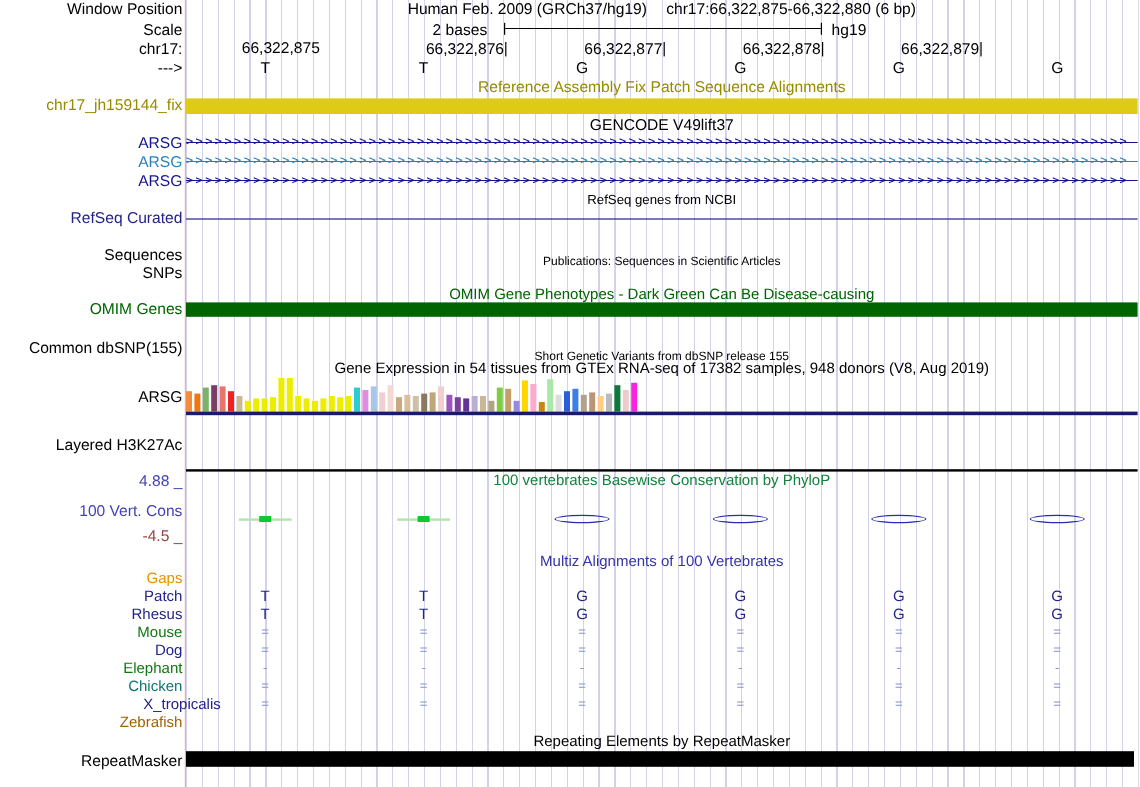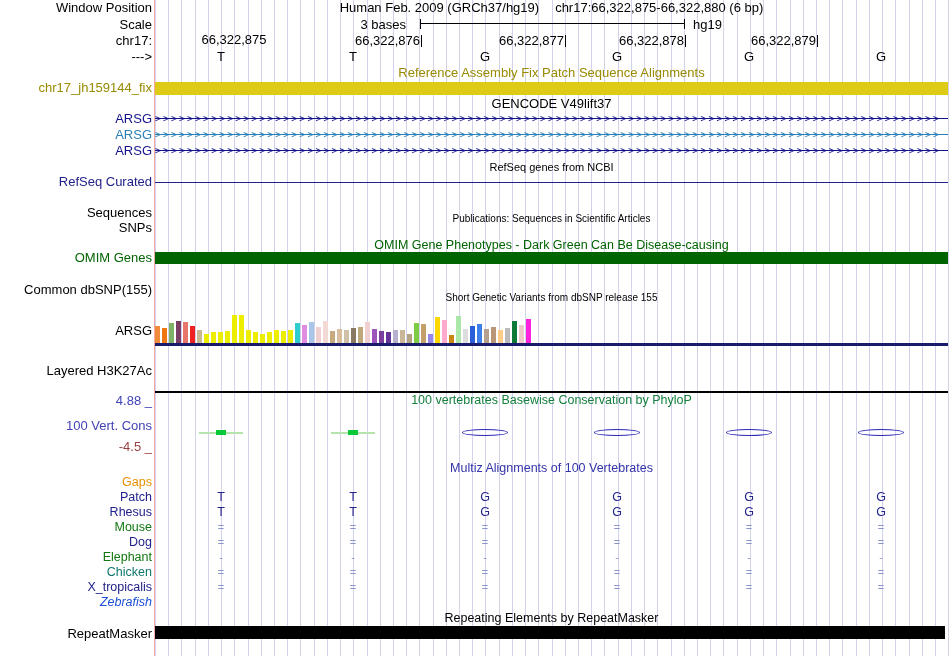--- a/index.html
+++ b/index.html
@@ -48,33 +48,33 @@
 
   <div class="lab" style="top:1px">Window Position</div>
   <div class="lab" style="top:18px">Scale</div>
   <div class="lab" style="top:34px">chr17:</div>
   <div class="lab" style="top:50px">---&gt;</div>
 
   <div class="hdr">
     <span>Human Feb. 2009 (GRCh37/hg19)</span>
     <span>chr17:66,322,875-66,322,880 (6 bp)</span>
   </div>
-  <div class="scale-text">3 bases</div>
+  <div class="scale-text">2 bases</div>
   <div class="scale-bar"></div>
   <div class="asm-text">hg19</div>
   <div>
       <div class="ruler-num" style="left: 178px; flex-direction: column;">
         <span>66,322,875</span>
         <i class="tick"></i>
       </div>
       <div class="ruler-num" style="left: 310px;">
         <span>66,322,876</span>
         <i class="tick"></i>
       </div>
-      <div class="ruler-num" style="left: 454px; text-align: right;">
+      <div class="ruler-num" style="left: 442px; text-align: right;">
         <span>66,322,877</span>
         <i class="tick"></i>
       </div>
       <div class="ruler-num" style="left: 574px;">
         <span>66,322,878</span>
         <i class="tick"></i>
       </div>
       <div class="ruler-num" style="left: 706px;">
         <span>66,322,879</span>
         <i class="tick"></i>
@@ -111,20 +111,21 @@
   <div class="lab" style="top:206px">Sequences</div>
   <div class="lab" style="top:221px">SNPs</div>
 
   <div class="title t12" style="top: 239px; color: rgb(0, 100, 0);">OMIM Gene Phenotypes - Dark Green Can Be Disease-causing</div>
   <div class="lab" style="top: 251px; color: rgb(0, 100, 0);">OMIM Genes</div>
   <div class="hbar" style="top: 252px; height: 12px; background: rgb(0, 100, 0);"></div>
 
   <div class="title t10" style="top:271px">Short Genetic Variants from dbSNP release 155</div>
   <div class="lab" style="top:283px">Common dbSNP(155)</div>
 
+  <div class="title t12" style="top:301px">Gene Expression in 54 tissues from GTEx RNA-seq of 17382 samples, 948 donors (V8, Aug 2019)</div>
   <div class="lab" style="top:324px">ARSG</div>
   <div class="gtex-bars">
       <div class="gtex-bar" style="height: 17px; background: rgb(240, 140, 60);"></div>
       <div class="gtex-bar" style="height: 15px; background: rgb(238, 119, 17);"></div>
       <div class="gtex-bar" style="height: 20px; background: rgb(126, 178, 102);"></div>
       <div class="gtex-bar" style="height: 22px; background: rgb(122, 61, 99);"></div>
       <div class="gtex-bar" style="height: 21px; background: rgb(232, 117, 106);"></div>
       <div class="gtex-bar" style="height: 17px; background: rgb(238, 34, 34);"></div>
       <div class="gtex-bar" style="height: 13px; background: rgb(201, 186, 147);"></div>
       <div class="gtex-bar" style="height: 9px; background: rgb(237, 237, 0);"></div>
@@ -233,26 +234,26 @@
       <div class="mz-cell mz-gap" style="left: 602px; top: 551px;">-</div>
       <div class="mz-cell mz-gap" style="left: 734px; top: 551px;">-</div>
       <div class="mz-cell mz-gap" style="left: 866px; top: 551px;">-</div>
       <div class="lab" style="top: 566px; color: #0f766e; font-size: 12.5px;">Chicken</div>
       <div class="mz-cell mz-gap" style="left: 206px; top: 566px;">=</div>
       <div class="mz-cell mz-gap" style="left: 338px; top: 566px;">=</div>
       <div class="mz-cell mz-gap" style="left: 470px; top: 566px;">=</div>
       <div class="mz-cell mz-gap" style="left: 602px; top: 566px;">=</div>
       <div class="mz-cell mz-gap" style="left: 734px; top: 566px;">=</div>
       <div class="mz-cell mz-gap" style="left: 866px; top: 566px;">=</div>
-      <div class="lab" style="top: 581px; color: rgb(34, 34, 139); font-size: 12.5px;">X_tropicalis</div>
+      <div class="lab" style="top: 581px; color: rgb(34, 34, 139); font-size: 12.5px; padding-left: 32px;">X_tropicalis</div>
       <div class="mz-cell mz-gap" style="left: 206px; top: 581px;">=</div>
       <div class="mz-cell mz-gap" style="left: 338px; top: 581px;">=</div>
       <div class="mz-cell mz-gap" style="left: 470px; top: 581px;">=</div>
       <div class="mz-cell mz-gap" style="left: 602px; top: 581px;">=</div>
       <div class="mz-cell mz-gap" style="left: 734px; top: 581px;">=</div>
       <div class="mz-cell mz-gap" style="left: 866px; top: 581px;">=</div>
-      <div class="lab" style="top: 596px; color: #1d4ed8; font-size: 12.5px; font-style: italic;">Zebrafish</div>
+      <div class="lab" style="top: 596px; color: #a16207; font-size: 12.5px;">Zebrafish</div>
     </div>
 
   <div class="title t12" style="top:612px">Repeating Elements by RepeatMasker</div>
   <div class="lab" style="top:627px">RepeatMasker</div>
   <div class="hbar" style="top: 626px; height: 13px; width: 790px; background: rgb(0, 0, 0);"></div>
 </div>
 
 </body></html>

